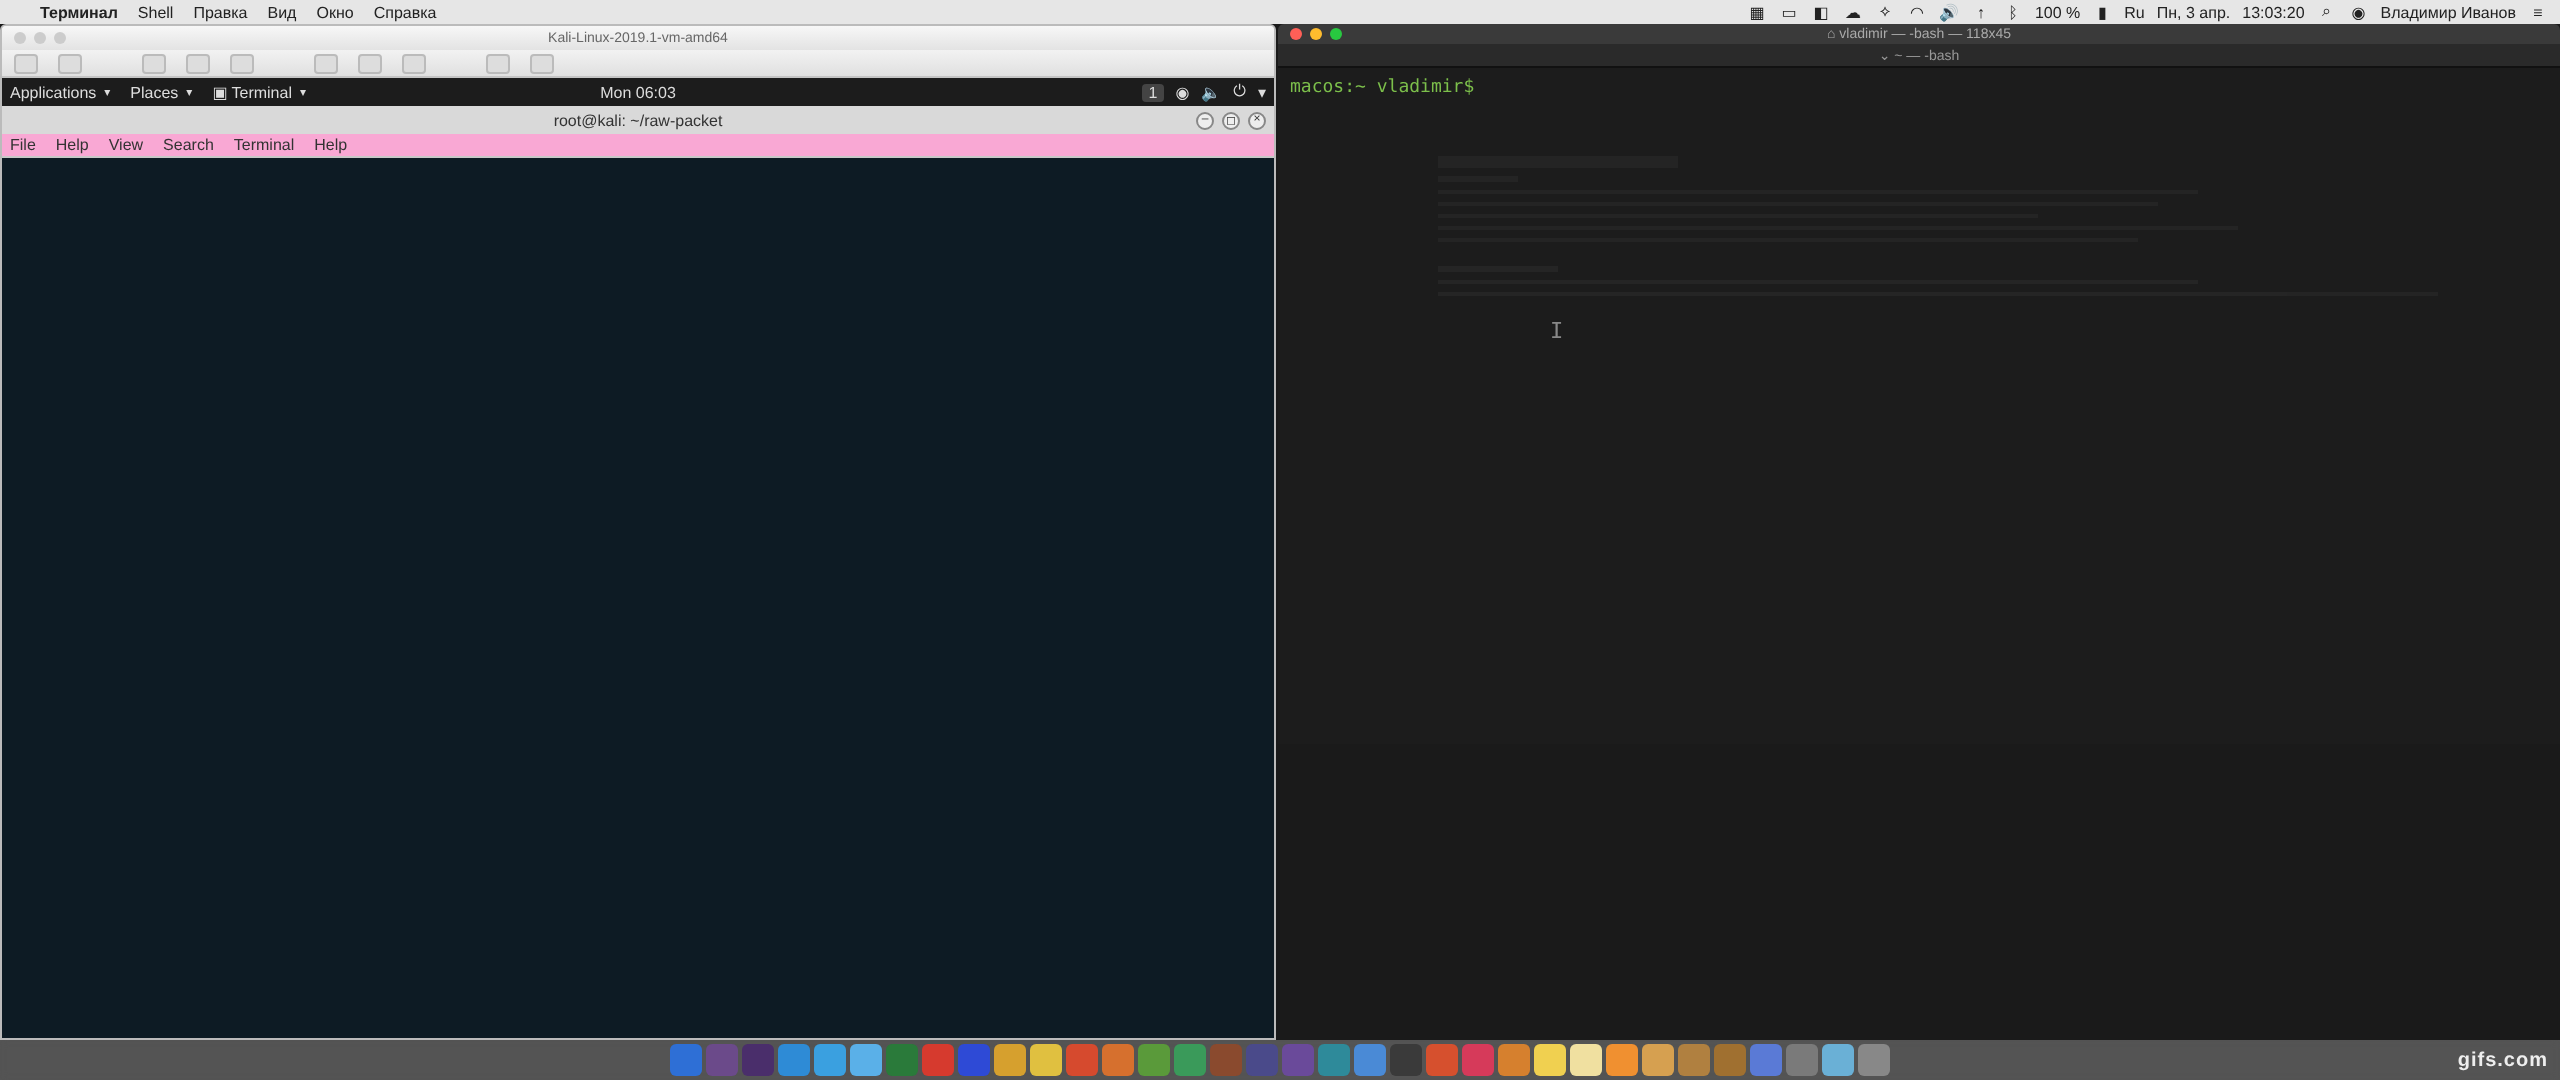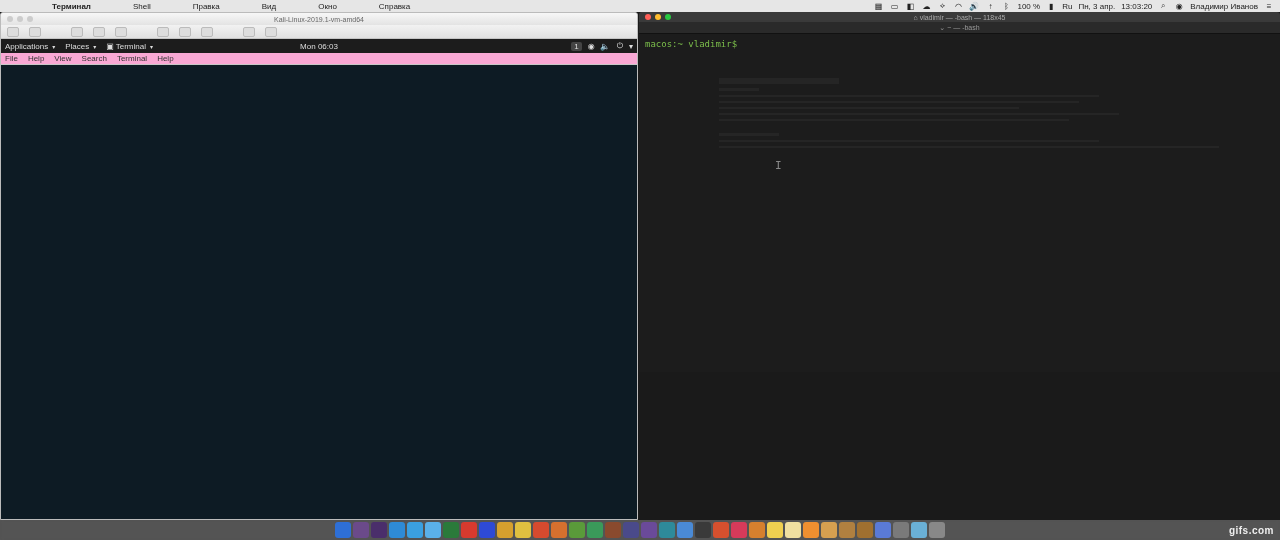--- a/index.html
+++ b/index.html
@@ -1,19 +1,19 @@
 <!DOCTYPE html>
 <html><head>
 <meta charset="utf-8">
 <style>
 * { margin: 0; padding: 0; box-sizing: border-box; }
 body { width: 1280px; height: 540px; overflow: hidden; font-family: -apple-system, "Helvetica Neue", Arial, sans-serif; background: #1a1a1a; position: relative; }
 
 
-.menubar { position: absolute; top: 0; left: 0; right: 0; height: 12px; background: #e6e6e6; display: flex; align-items: center; font-size: 8px; color: #222; z-index: 100; padding: 0 6px; gap: 32px; }
+.menubar { position: absolute; top: 0; left: 0; right: 0; height: 12px; background: #e6e6e6; display: flex; align-items: center; font-size: 8px; color: #222; z-index: 100; padding: 0 6px; }
 .menubar .apple { width: 9px; text-align: center; }
 .menubar .mitem { margin: 0 5px; cursor: default; }
 .menubar .mitem.bold { font-weight: 600; }
 .menubar .right { margin-left: auto; display: flex; align-items: center; gap: 6px; }
 .menubar .ic { width: 10px; height: 10px; display: inline-flex; align-items: center; justify-content: center; font-size: 8px; }
 
 
 .vm-window { position: absolute; top: 12px; left: 0; width: 638px; height: 508px; background: #e9e9e9; border: 1px solid #bbb; border-radius: 3px 3px 0 0; overflow: hidden; }
 .vm-title { height: 12px; background: linear-gradient(#f7f7f7,#e3e3e3); display: flex; align-items: center; justify-content: center; font-size: 7px; color: #666; position: relative; }
 .vm-title .dots { position: absolute; left: 6px; display: flex; gap: 4px; }
@@ -136,20 +136,28 @@
       <div class="kright">
         <span class="badge">1</span>
         <span>◉</span>
         <span>🔈</span>
         <span>⏻</span>
         <span>▾</span>
       </div>
     </div>
 
     <div class="kterm">
+      <div class="kterm-title">
+        <span>root@kali: ~/raw-packet</span>
+        <div class="wbtns">
+          <div class="wbtn">–</div>
+          <div class="wbtn">◻</div>
+          <div class="wbtn">×</div>
+        </div>
+      </div>
       <div class="kterm-menu">
         <span>File</span>
         <span>Help</span>
         <span>View</span>
         <span>Search</span>
         <span>Terminal</span>
         <span>Help</span>
       </div>
     </div>
   </div>

